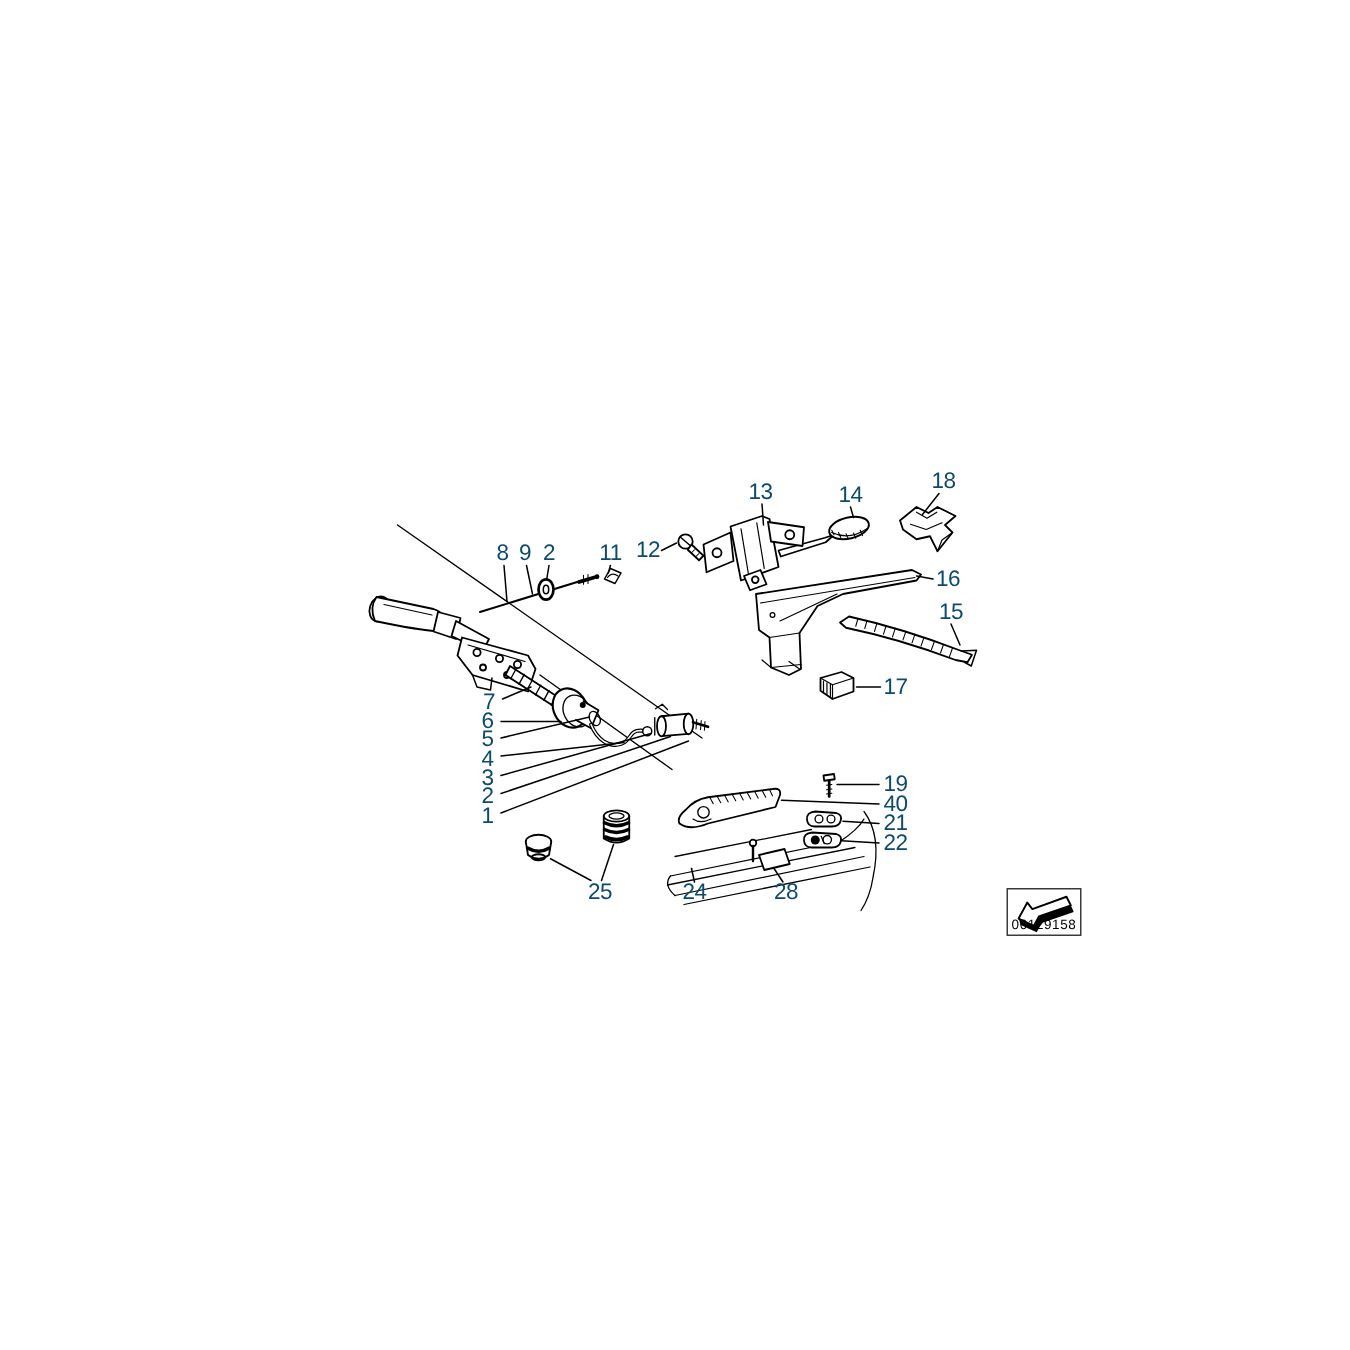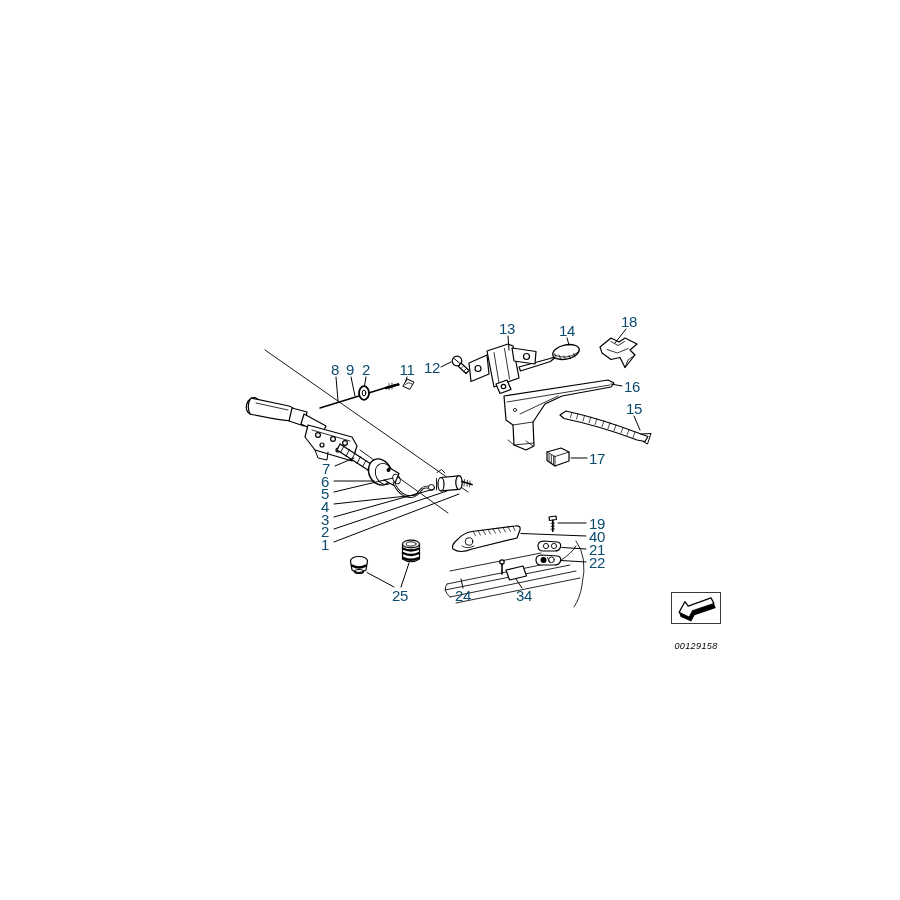--- a/index.html
+++ b/index.html
@@ -5,22 +5,22 @@
   html,body{margin:0;padding:0;background:#ffffff;}
   .stage{position:relative;width:900px;height:900px;background:#ffffff;
          font-family:"Liberation Sans",sans-serif;overflow:hidden;}
   .drawing{position:absolute;left:0;top:0;}
   .co{position:absolute;transform:translate(-50%,-50%);
       font-weight:normal;font-size:15px;line-height:1;color:#0c4a6e;
       letter-spacing:-0.3px;user-select:none;}
   .codebox{position:absolute;left:671px;top:592px;width:50px;height:32px;
            border:1.5px solid #3a3a3a;background:#fff;box-sizing:border-box;}
   .codebox svg{display:block;width:100%;height:100%;}
-  .code{position:absolute;left:662px;top:641px;width:68px;text-align:center;
-        font-size:9px;letter-spacing:0.4px;color:#000;font-style:italic;}
+  .code{position:absolute;left:662px;top:611px;width:68px;text-align:center;
+        font-size:9px;letter-spacing:0.4px;color:#000;}
 </style>
 </head>
 <body>
 
 <div class="stage">
 
   <svg class="drawing" width="900" height="900" viewBox="0 0 900 900">
     <g stroke="#000" fill="none" stroke-width="1.2" stroke-linecap="round" stroke-linejoin="round">
 
       <g stroke-width="0.9">
@@ -251,21 +251,21 @@
   <span class="co" style="left:507px;top:328px">13</span>
   <span class="co" style="left:567px;top:330px">14</span>
   <span class="co" style="left:632px;top:386px">16</span>
   <span class="co" style="left:634px;top:408px">15</span>
   <span class="co" style="left:597px;top:458px">17</span>
   <span class="co" style="left:629px;top:321px">18</span>
   <span class="co" style="left:597px;top:523px">19</span>
   <span class="co" style="left:597px;top:536px">40</span>
   <span class="co" style="left:597px;top:549px">21</span>
   <span class="co" style="left:597px;top:562px">22</span>
-  <span class="co" style="left:524px;top:595px">34</span>
+  <span class="co" style="left:524px;top:595px">28</span>
   <span class="co" style="left:463px;top:595px">24</span>
   <span class="co" style="left:400px;top:595px">25</span>
 
   <div class="codebox">
     <svg viewBox="0 0 49 31">
       <path d="M21,18.5 L43,11 L45,15.5 L23,23 Z M7,20 L17.5,25 L19.5,29.5 L8.5,24.5 Z M17.5,25 L21,18.5 L23,23 L19.5,29.5 Z" fill="#000" stroke="none"></path>
       <path d="M7,20 L13,9 L16.5,13.5 L40,5 L43,11 L21,18.5 L17.5,25 Z" fill="#fff" stroke="#000" stroke-width="1.3" stroke-linejoin="round"></path>
     </svg>
   </div>
   <div class="code">00129158</div>

